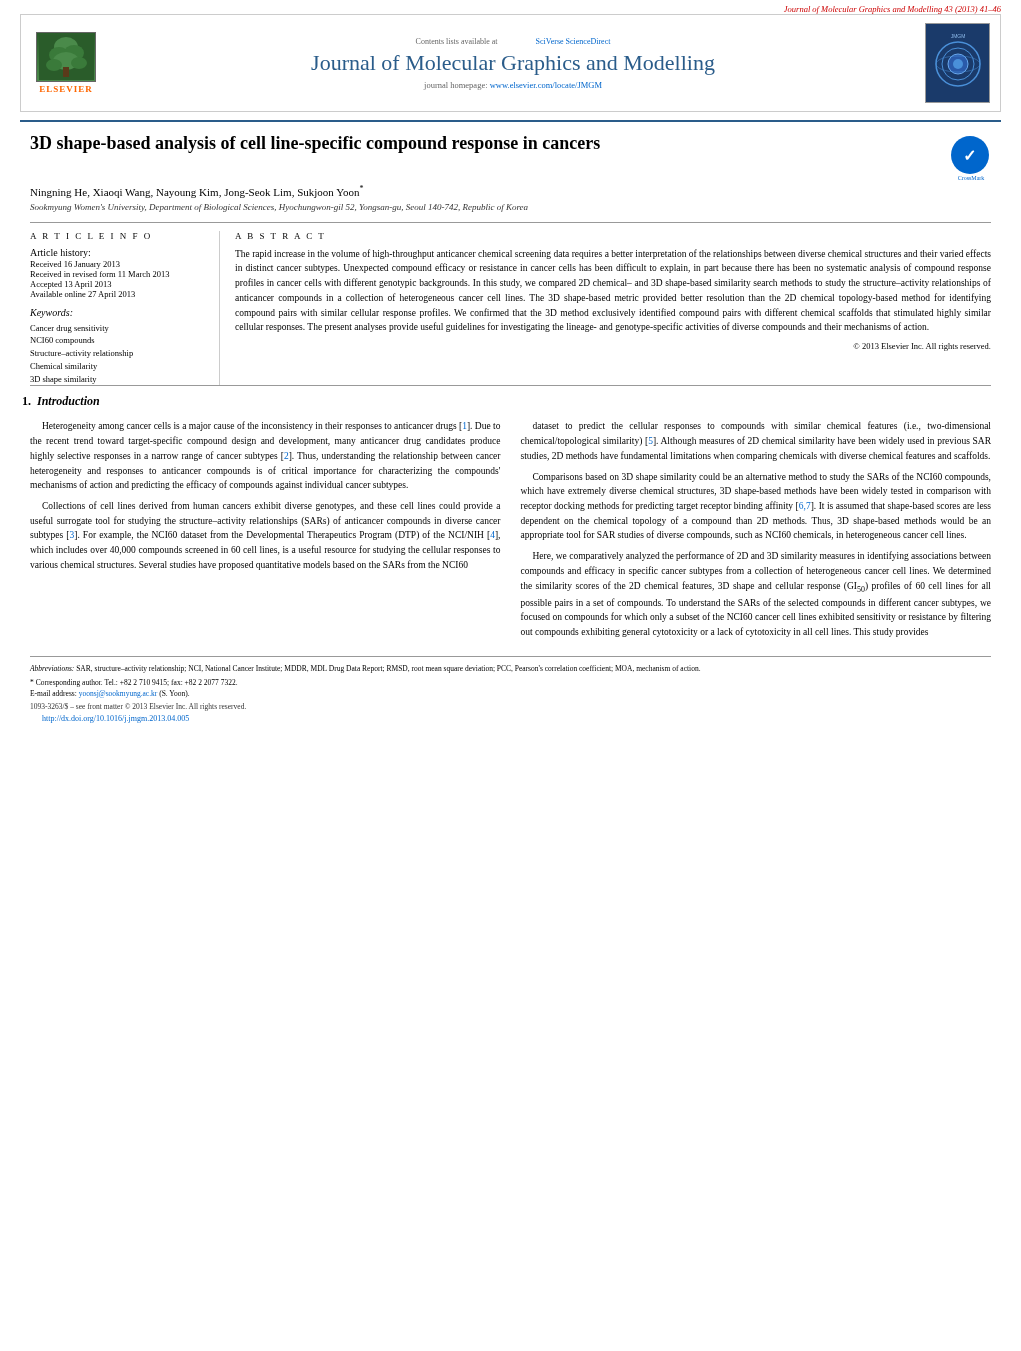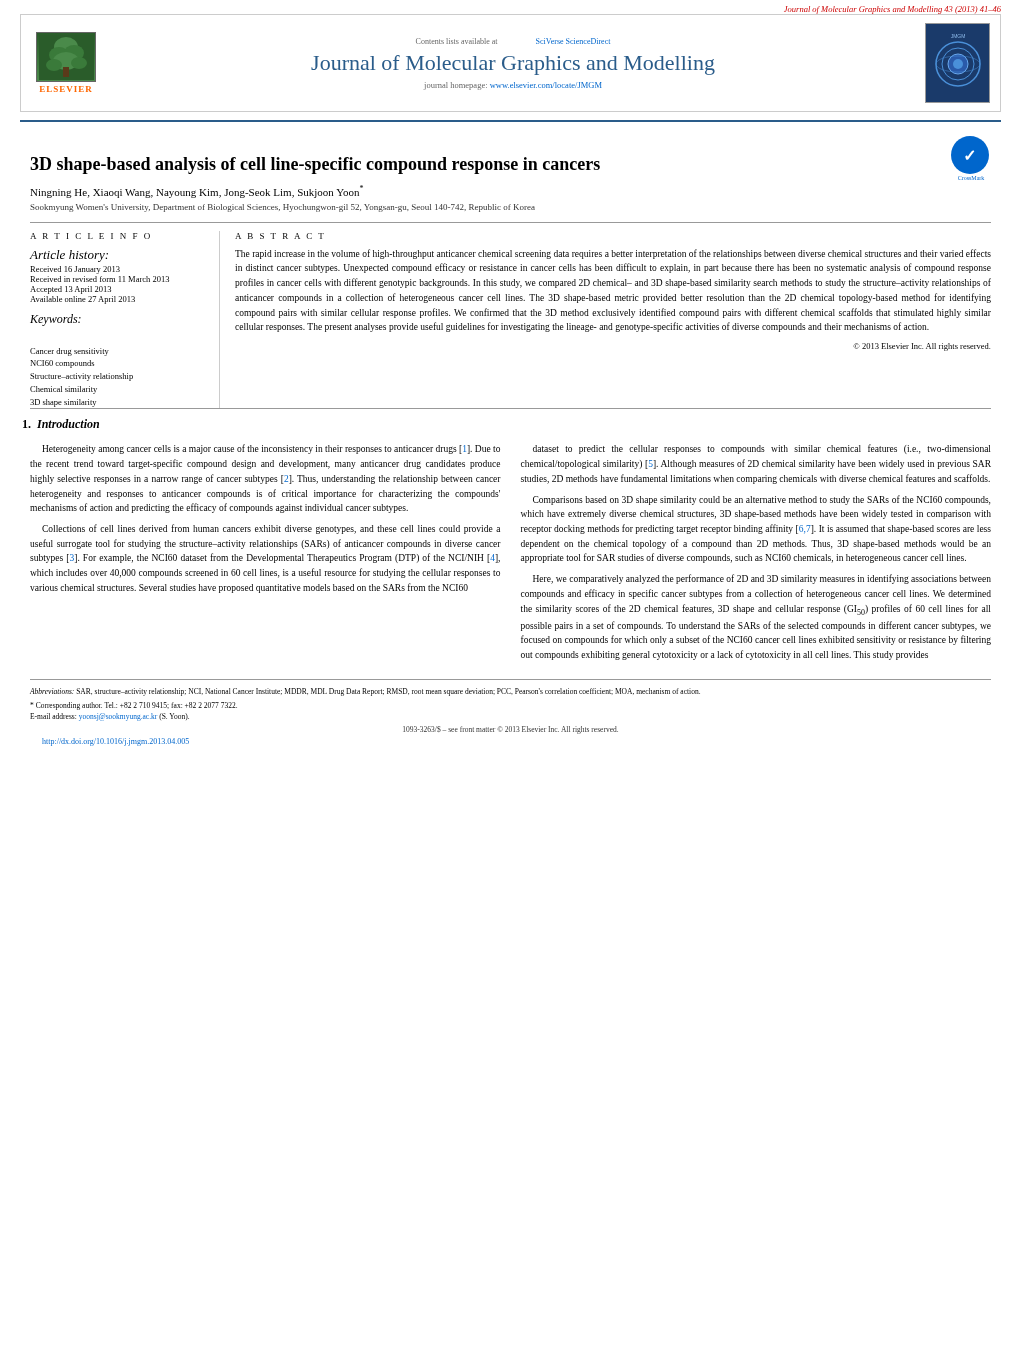--- a/index.html
+++ b/index.html
@@ -100,21 +100,21 @@
       border: none;
       border-top: 2px solid #2a5c8a;
       margin: 8px 20px 0 20px;
     }
     
     .article-section {
       padding: 10px 30px 0 30px;
     }
     .article-title-row {
       display: flex;
-      align-items: flex-end;
+      align-items: flex-start;
       gap: 10px;
     }
     .article-main-title {
       font-size: 18px;
       font-weight: bold;
       color: #000;
       line-height: 1.3;
       flex: 1;
     }
     .crossmark-badge {
@@ -139,20 +139,21 @@
       font-size: 11px;
       margin-top: 8px;
       color: #000;
     }
     .authors-line .corresponding {
       vertical-align: super;
       font-size: 8px;
     }
     .affiliation-line {
       font-size: 9px;
+      font-style: italic;
       color: #333;
       margin-top: 4px;
     }
     
     .two-col {
       display: flex;
       gap: 15px;
       margin: 10px 30px 0 30px;
       border-top: 1px solid #999;
       padding-top: 8px;
@@ -168,39 +169,38 @@
     }
     .col-header {
       font-size: 9px;
       font-weight: normal;
       letter-spacing: 2px;
       text-transform: uppercase;
       margin-bottom: 6px;
       color: #000;
     }
     .article-info-section label {
-      font-size: 13px;
-      font-style: italic;
+      font-size: 10px;
       display: block;
       margin-top: 4px;
       margin-bottom: 1px;
       color: #000;
     }
     .article-info-section .date-line {
       font-size: 8.5px;
       color: #000;
     }
     .keywords-section {
       margin-top: 8px;
     }
     .keywords-section label {
-      font-size: 12px;
+      font-size: 10px;
       font-style: italic;
       display: block;
-      margin-bottom: 18px;
+      margin-bottom: 4px;
     }
     .keyword-item {
       font-size: 8.5px;
       display: block;
       color: #000;
       line-height: 1.5;
     }
     .abstract-text {
       font-size: 9.5px;
       line-height: 1.55;
@@ -266,21 +266,20 @@
     .doi-line {
       font-size: 8px;
       color: #0066cc;
       margin-top: 3px;
       padding-left: 12px;
     }
     .issn-line {
       font-size: 7.5px;
       color: #333;
       margin-top: 2px;
-      text-align: center;
     }
     .ref-num { color: #0066cc; }
   </style>
 </head>
 <body>
 
 <div class="page">
 
   <div class="journal-header-top">
     <span>Journal of Molecular Graphics and Modelling 43 (2013) 41–46</span>

